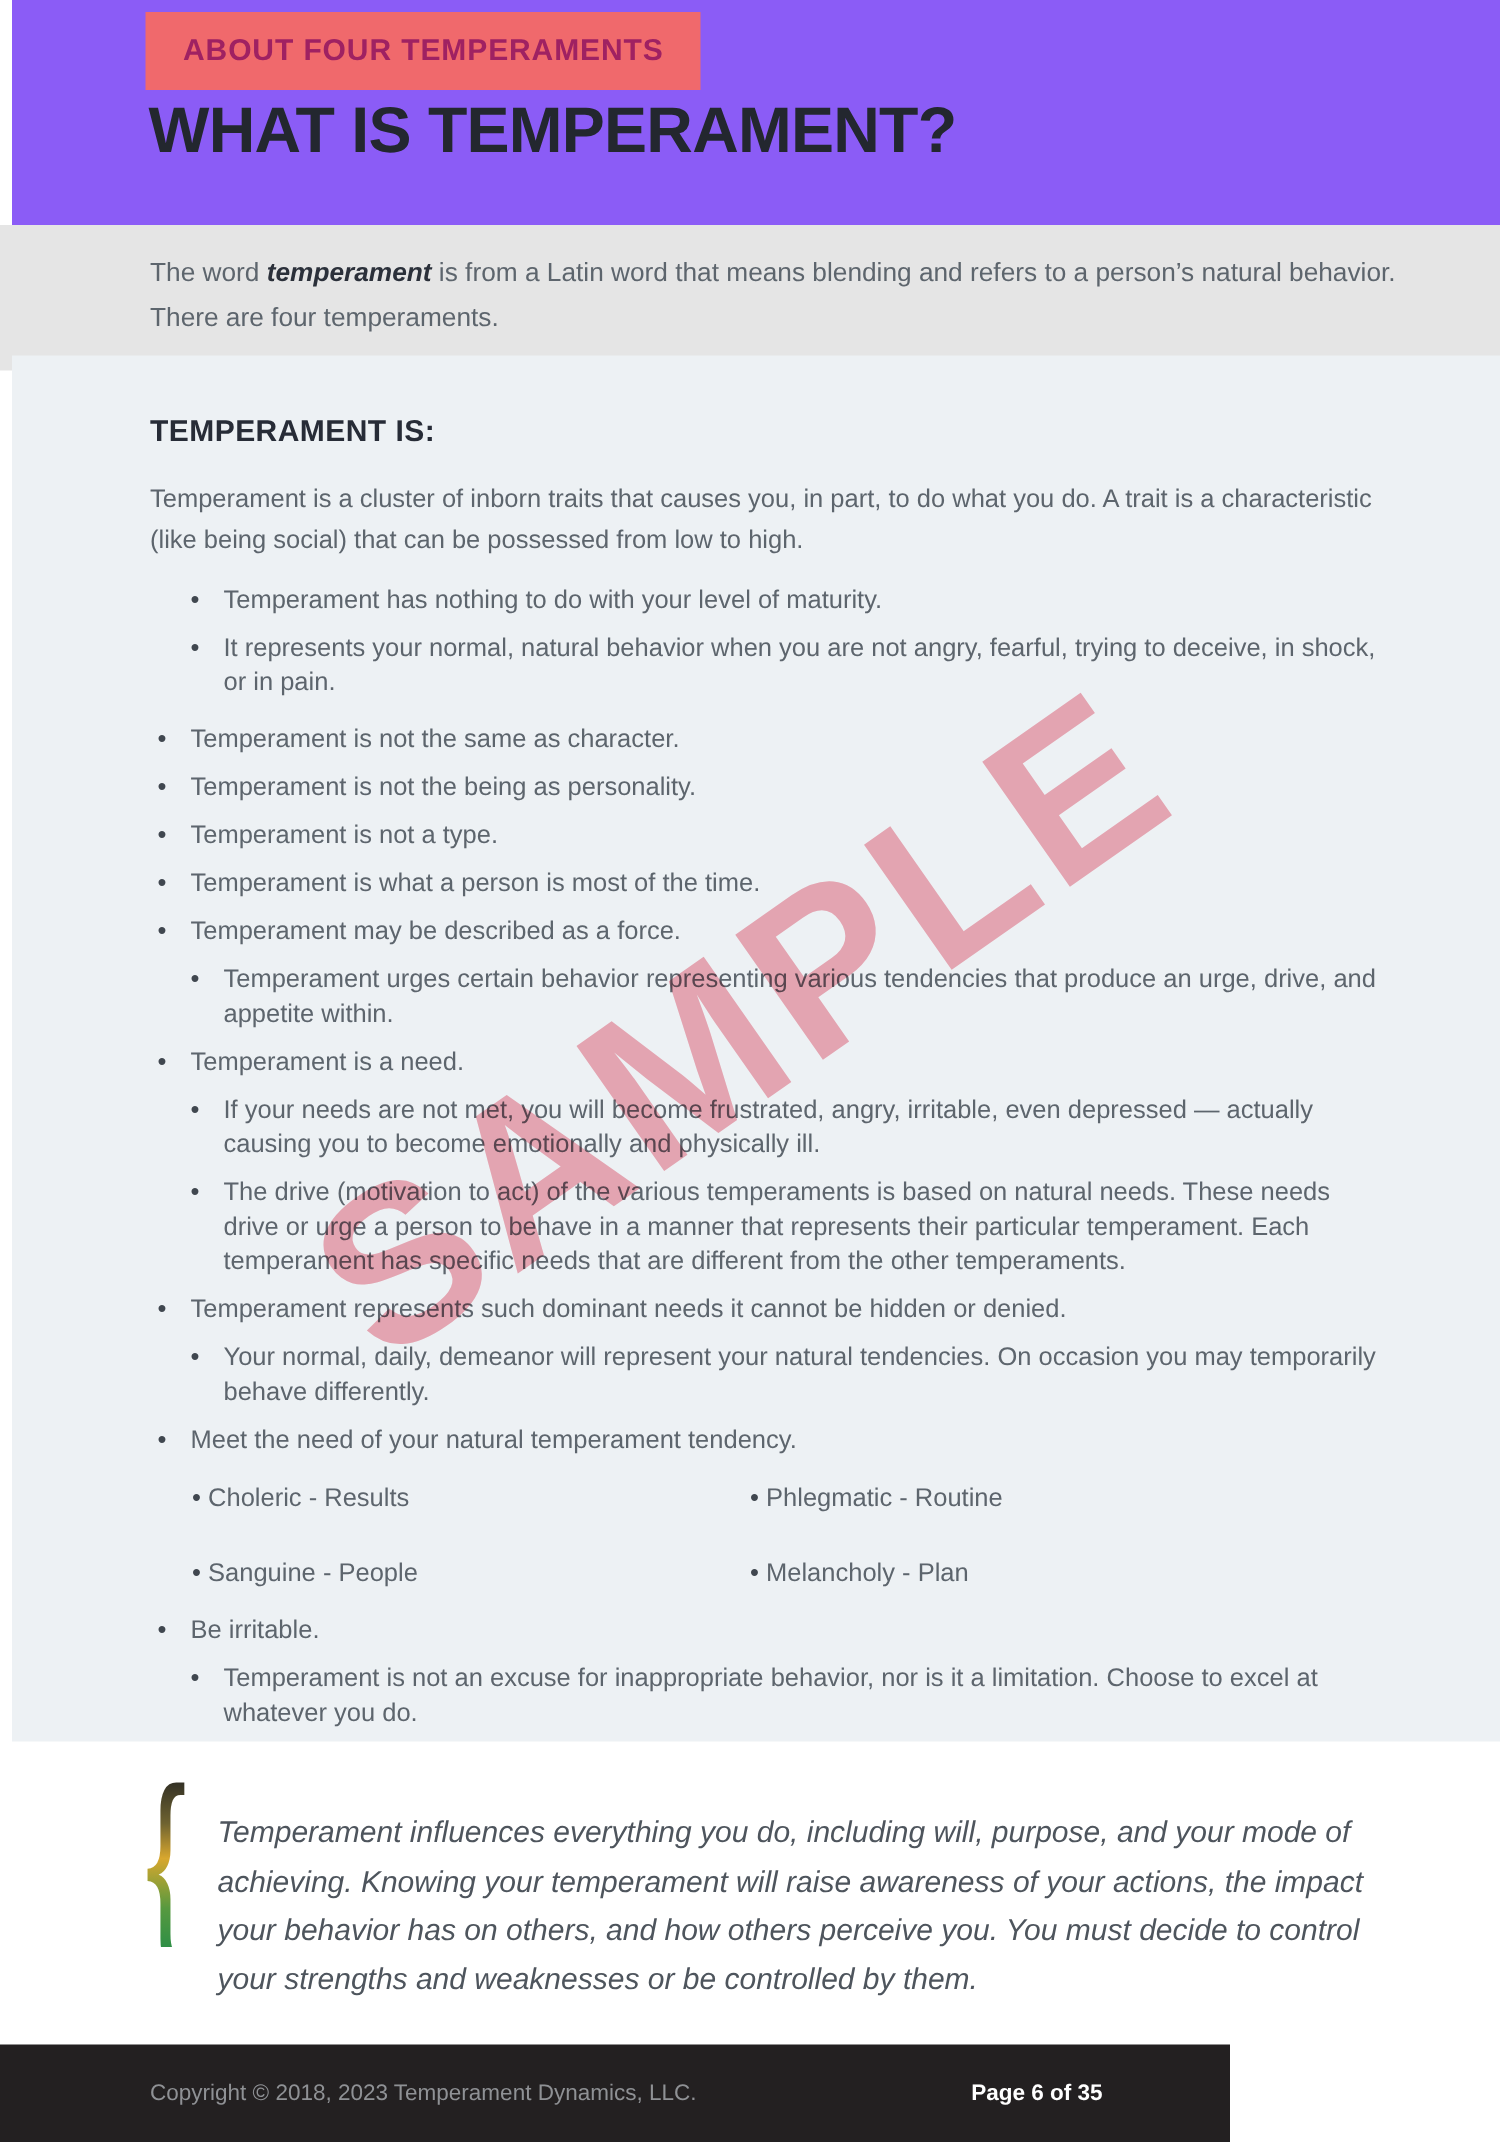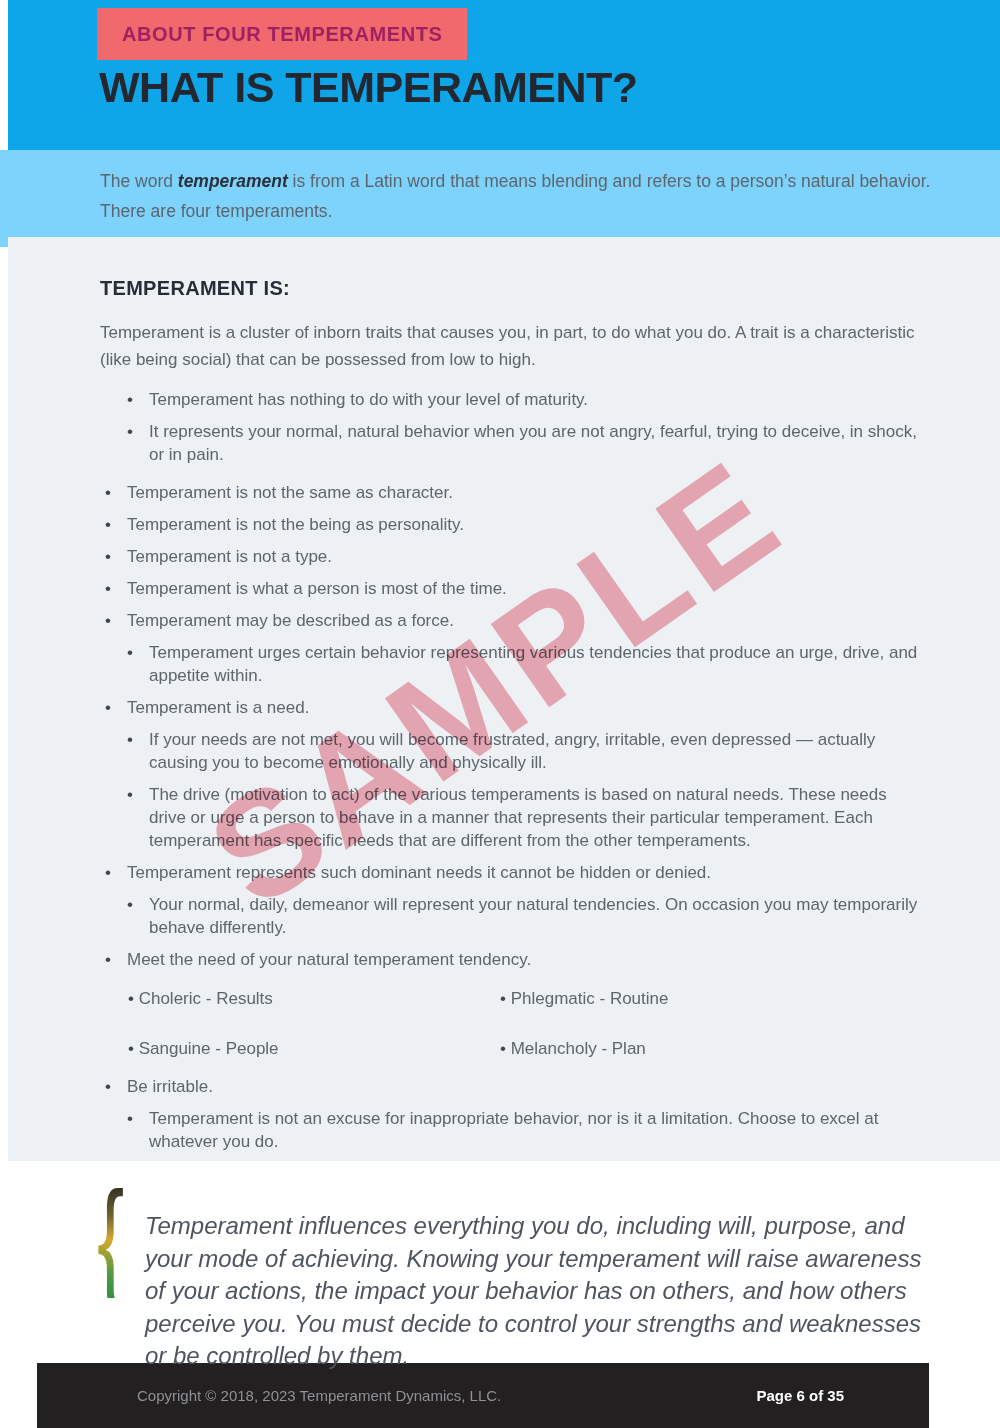--- a/index.html
+++ b/index.html
@@ -1,28 +1,28 @@
 <!DOCTYPE html>
 <html><head>
 <meta charset="utf-8">
 <style>
   html,body{
     margin:0;padding:0;width:1000px;height:1428px;background:#ffffff;
     font-family:"Liberation Sans",sans-serif;position:relative;overflow:hidden;
   }
   .abs{position:absolute;}
   
-  #hero{top:0;left:8px;right:0;height:150px;background:#0ea5e9;}
+  #hero{top:0;left:8px;right:0;height:150px;background:#8b5cf6;}
   .badge{position:absolute;left:89px;top:8px;height:52px;background:#f0696c;
     display:flex;align-items:center;padding:0 25px;}
   .badge span{font-size:20px;font-weight:bold;color:#9f2162;letter-spacing:.6px;}
   h1{position:absolute;left:91px;top:64px;margin:0;font-size:43px;font-weight:bold;
     color:#23272f;letter-spacing:-.5px;line-height:1.1;}
   
-  #intro{top:150px;left:0;right:0;height:97px;background:#7dd3fc;}
+  #intro{top:150px;left:0;right:0;height:97px;background:#e5e5e5;}
   #intro p{margin:0;position:absolute;left:100px;top:16px;width:845px;
     font-size:17.5px;line-height:30px;color:#5d656d;}
   #intro .em{font-weight:bold;font-style:italic;color:#2b303a;}
   
   #main{top:237px;left:8px;right:0;height:924px;background:#edf1f4;}
   .content{position:absolute;left:92px;top:0;width:843px;z-index:1;}
   h2{margin:40px 0 0;font-size:20px;font-weight:bold;color:#272c37;letter-spacing:.3px;}
   .lead{margin:19px 0 0;width:822px;font-size:17px;line-height:27px;color:#5d656d;}
   ul{list-style:none;margin:0;padding:0;}
   .bullets{margin-top:15px;}
@@ -37,26 +37,26 @@
   
   .watermark{position:absolute;left:115px;top:608px;width:760px;height:150px;
     display:flex;align-items:center;justify-content:center;
     font-size:148px;font-weight:bold;letter-spacing:6px;color:#f5aeb9;
     transform:rotate(-35deg);mix-blend-mode:multiply;z-index:4;pointer-events:none;}
   
   .brace{position:absolute;left:97px;top:1180px;font-size:132px;line-height:118px;
     transform:scaleX(.62);transform-origin:left top;
     background:linear-gradient(180deg,#222222 0%,#6e6230 30%,#d8a72e 50%,#57993f 78%,#2f8f46 100%);
     -webkit-background-clip:text;background-clip:text;color:transparent;z-index:2;}
-  .quote{position:absolute;left:145px;top:1186px;width:798px;font-size:24px;
+  .quote{position:absolute;left:145px;top:1186px;width:798px;font-size:20px;
     font-style:italic;line-height:32.5px;color:#4e555d;z-index:2;}
   
-  footer{position:absolute;left:0;top:1363px;width:892px;height:65px;background:#232021;
+  footer{position:absolute;left:0;top:1363px;width:820px;height:65px;background:#232021;
     display:flex;align-items:center;justify-content:space-between;
-    padding:0 85px 0 100px;box-sizing:border-box;margin-left:37px;}
+    padding:0 85px 0 100px;box-sizing:border-box;}
   .copy{font-size:15px;color:#8f9195;}
   .pageno{font-size:15px;font-weight:bold;color:#ffffff;}
 </style>
 </head>
 <body>
 
 <div id="hero" class="abs">
   <div class="badge">
     <span>ABOUT FOUR TEMPERAMENTS</span>
   </div>

